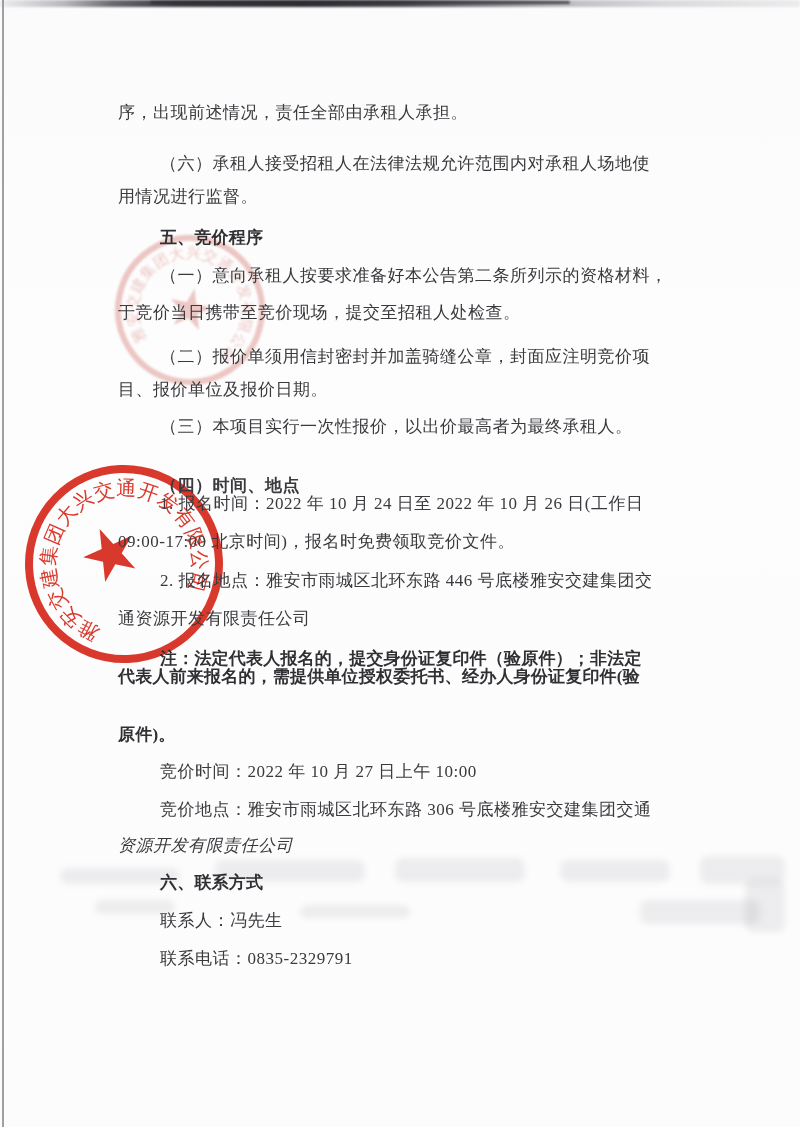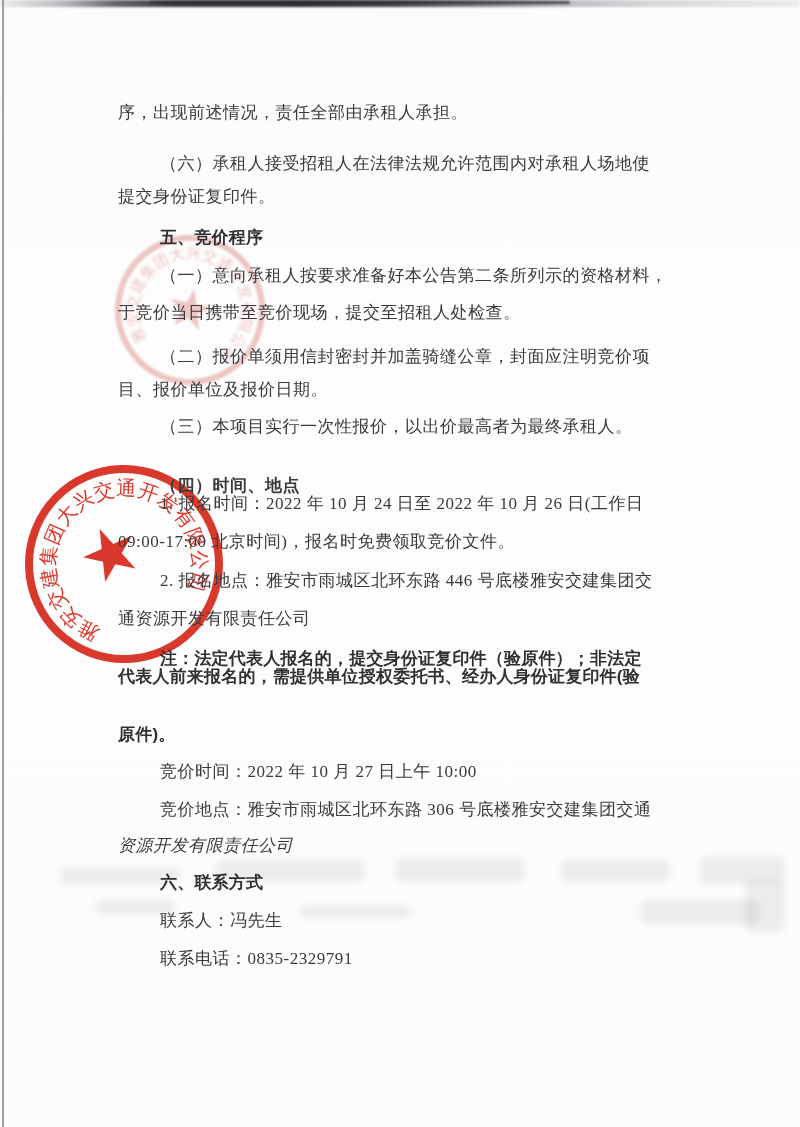--- a/index.html
+++ b/index.html
@@ -21,21 +21,21 @@
   }
   
   .left-edge-line{
     position:absolute;top:0;left:2px;width:2px;height:1127px;
     background:#8f8f94;opacity:.85;
   }
   .ln{
     position:absolute;white-space:nowrap;color:#3a3a3e;
     font-size:17px;line-height:26px;letter-spacing:0.5px;
   }
-  .ln.b{font-weight:bold;color:#303034;font-family:Liberation Sans, sans-serif;letter-spacing:0.2px;}
+  .ln.b{font-weight:bold;color:#303034;font-family:Liberation Serif, serif;letter-spacing:0.2px;}
   .seal{position:absolute;pointer-events:none;mix-blend-mode:multiply;}
   #seal-main{left:14px;top:448px;filter:blur(0.3px);opacity:0.93;}
   #seal-faint{left:100px;top:222px;filter:blur(1px);opacity:0.30;}
   .bleed{
     position:absolute;background:rgba(100,100,118,0.10);
     filter:blur(3px);border-radius:8px;
   }
 </style>
 </head>
 <body>
@@ -98,21 +98,21 @@
         <text transform="rotate(93.9) translate(0,-76)" text-anchor="middle" dominant-baseline="central" fill="#d92a1c" font-size="20" font-family="&quot;Liberation Sans&quot;,&quot;DejaVu Sans&quot;,sans-serif">限</text>
         <text transform="rotate(110.9) translate(0,-76)" text-anchor="middle" dominant-baseline="central" fill="#d92a1c" font-size="20" font-family="&quot;Liberation Sans&quot;,&quot;DejaVu Sans&quot;,sans-serif">公</text>
         <text transform="rotate(128.0) translate(0,-76)" text-anchor="middle" dominant-baseline="central" fill="#d92a1c" font-size="20" font-family="&quot;Liberation Sans&quot;,&quot;DejaVu Sans&quot;,sans-serif">司</text>
         <polygon points="-8.0,-42.0 -1.7,-22.7 18.6,-22.7 2.2,-10.7 8.5,8.7 -8.0,-3.3 -24.5,8.7 -18.2,-10.7 -34.6,-22.7 -14.3,-22.7" fill="#d92a1c"></polygon>
       </g>
     </svg>
 
   <div id="text-layer">
       <div class="ln" style="left: 118px; top: 100px;">序，出现前述情况，责任全部由承租人承担。</div>
       <div class="ln" style="left: 160px; top: 151px;">（六）承租人接受招租人在法律法规允许范围内对承租人场地使</div>
-      <div class="ln" style="left: 118px; top: 184px;">提交身份证复印件。</div>
+      <div class="ln" style="left: 118px; top: 184px;">用情况进行监督。</div>
       <div class="ln b" style="left: 160px; top: 225px;">五、竞价程序</div>
       <div class="ln" style="left: 160px; top: 263px;">（一）意向承租人按要求准备好本公告第二条所列示的资格材料，</div>
       <div class="ln" style="left: 118px; top: 300px; text-align: center;">于竞价当日携带至竞价现场，提交至招租人处检查。</div>
       <div class="ln" style="left: 160px; top: 344px;">（二）报价单须用信封密封并加盖骑缝公章，封面应注明竞价项</div>
       <div class="ln" style="left: 118px; top: 377px;">目、报价单位及报价日期。</div>
       <div class="ln" style="left: 160px; top: 414px;">（三）本项目实行一次性报价，以出价最高者为最终承租人。</div>
       <div class="ln" style="left: 160px; top: 473px; font-weight: bold;">（四）时间、地点</div>
       <div class="ln" style="left: 160px; top: 491px;">1. 报名时间：2022 年 10 月 24 日至 2022 年 10 月 26 日(工作日</div>
       <div class="ln" style="left: 118px; top: 529px;">09:00-17:00 北京时间)，报名时免费领取竞价文件。</div>
       <div class="ln" style="left: 160px; top: 568px;">2. 报名地点：雅安市雨城区北环东路 446 号底楼雅安交建集团交</div>

